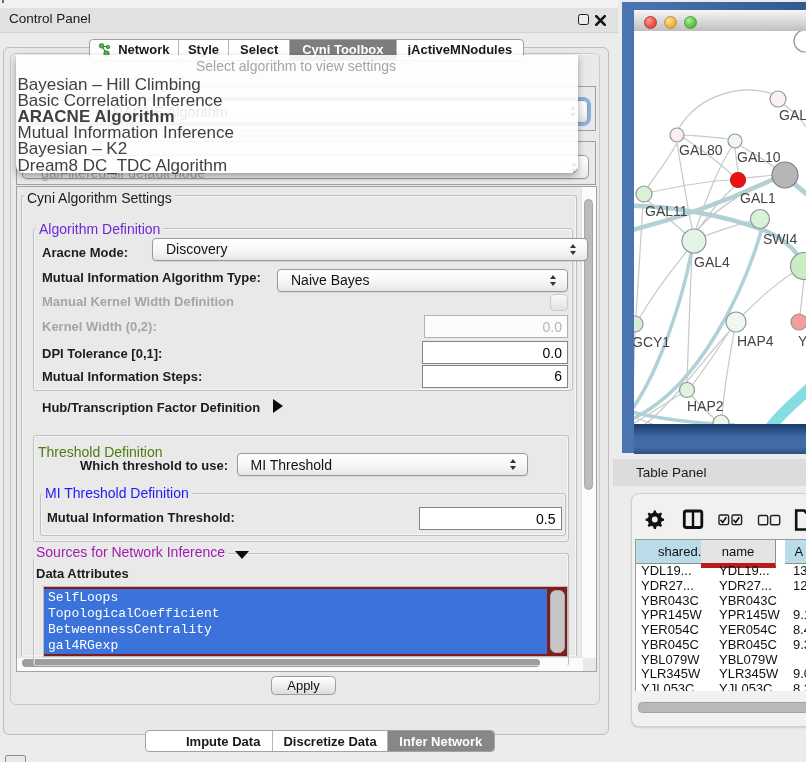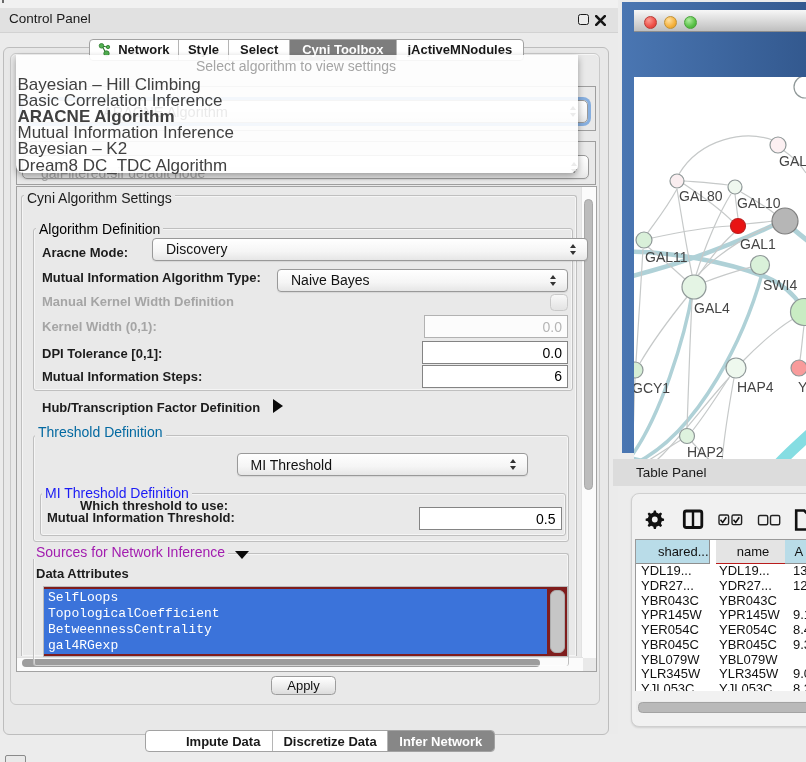--- a/index.html
+++ b/index.html
@@ -79,59 +79,59 @@
       <div class="abs" style="right:3px;top:12px;width:7px;height:289px;background:#bcbcbc;border:1px solid #a8a8a8;border-radius:4.5px;"></div>
 
       <div class="abs" style="left:0;bottom:0;width:566px;height:13px;background:#fbfbfb;border-top:1px solid #e2e2e2;"></div>
       <div class="abs" style="left:5px;bottom:4.5px;width:518px;height:8px;background:#9d9d9d;border-radius:4px;"></div>
     </div>
 
     <div class="groupbox" style="left:21px;top:190px;width:554px;height:460px;border-bottom:none;border-radius:3px 3px 0 0;"></div>
     <div class="gtitle" style="left:24px;top:185.5px;color:#1c1c1c;">Cyni Algorithm Settings</div>
 
     <div class="groupbox" style="left:33px;top:223px;width:538px;height:161px;"></div>
-    <div class="gtitle" style="left:36px;top:216.5px;color:#000000;">Algorithm Definition</div>
+    <div class="gtitle" style="left:36px;top:216.5px;color:#6d28d9;">Algorithm Definition</div>
 
     <div class="lbl" style="left:42px;top:241px;">Aracne Mode:</div>
     <div class="combo" style="left:136px;top:232.5px;width:434px;height:21.5px;margin-left:16px;">
         <span class="ct" style="left:13px;">Discovery</span>
         <span class="arrows"></span>
       </div>
 
     <div class="lbl" style="left:42px;top:265.5px;">Mutual Information Algorithm Type:</div>
     <div class="combo" style="left:277px;top:263.5px;width:289px;height:21.5px;">
         <span class="ct" style="left:13px;">Naive Bayes</span>
         <span class="arrows"></span>
       </div>
 
     <div class="lbl dis" style="left:42px;top:289.5px;">Manual Kernel Width Definition</div>
     <div class="abs" style="left:549.5px;top:288.5px;width:16px;height:15px;border:1px solid #c9c9c9;border-radius:4.5px;background:linear-gradient(#f8f8f8,#e3e3e3);"></div>
 
-    <div class="lbl dis" style="left:42px;top:314.5px;">Kernel Width (0,1):</div>
+    <div class="lbl dis" style="left:42px;top:314.5px;">Kernel Width (0,2):</div>
     <div class="field" style="left:424px;top:310px;width:142px;height:21px;border-color:#b2b2b2;background:#fcfcfc;">
         <span class="fv" style="color:#b5b5b5;">0.0</span>
       </div>
 
     <div class="lbl" style="left:42px;top:341.5px;">DPI Tolerance [0,1]:</div>
     <div class="field" style="left:422px;top:336px;width:144px;height:21px;">
         <span class="fv">0.0</span>
       </div>
 
     <div class="lbl" style="left:42px;top:365px;">Mutual Information Steps:</div>
     <div class="field" style="left:422px;top:360px;width:144px;height:20.5px;">
         <span class="fv">6</span>
       </div>
 
     <div class="lbl" style="left:42px;top:395.5px;">Hub/Transcription Factor Definition</div>
     <div class="abs" style="left:272.5px;top:393.5px;width:0;height:0;border-top:7.5px solid transparent;border-bottom:7.5px solid transparent;border-left:10px solid #0a0a0a;"></div>
 
     <div class="groupbox" style="left:33px;top:429.5px;width:534px;height:105px;"></div>
-    <div class="gtitle" style="left:35px;top:420px;color:#0369a1;">Threshold Definition</div>
-
-    <div class="lbl" style="left:80px;top:454px;margin-top:40px;">Which threshold to use:</div>
+    <div class="gtitle" style="left:35px;top:440px;color:#4d7c0f;">Threshold Definition</div>
+
+    <div class="lbl" style="left:80px;top:454px;">Which threshold to use:</div>
     <div class="combo" style="left:236.5px;top:448px;width:289px;height:21px;text-align:right;">
         <span class="ct" style="left:13px;">MI Threshold</span>
         <span class="arrows"></span>
       </div>
 
     <div class="groupbox" style="left:40px;top:487.5px;width:524px;height:41px;"></div>
     <div class="gtitle" style="left:42px;top:481px;color:#1b1bf5;">MI Threshold Definition</div>
 
     <div class="lbl" style="left:47px;top:506px;">Mutual Information Threshold:</div>
     <div class="field" style="left:418.5px;top:502px;width:141px;height:21px;">
@@ -161,21 +161,21 @@
 
   <div class="abs" style="left:5px;top:755px;width:19px;height:10px;border:1.5px solid #8a8a8a;border-radius:2px;background:#e9e9e9;"></div>
 
   <div class="abs" style="left:622px;top:2px;width:184px;height:451px;background:linear-gradient(90deg,#4a76b2,#33598f);">
     <div class="abs" style="left:12px;top:8px;width:172px;height:21px;background:linear-gradient(#f7f7f7,#bfbfbf);border-bottom:1px solid #8d8d8d;">
       <div class="abs" style="left:9.5px;top:5.5px;width:11px;height:11px;border-radius:50%;background:radial-gradient(circle at 35% 30%,#fb9a92,#ee5048 60%,#c93a32);border:0.5px solid #ba3a34;"></div>
       <div class="abs" style="left:29.5px;top:5.5px;width:11px;height:11px;border-radius:50%;background:radial-gradient(circle at 35% 30%,#ffe0a0,#f5b13d 60%,#d89525);border:0.5px solid #c29234;"></div>
       <div class="abs" style="left:49.5px;top:5.5px;width:11px;height:11px;border-radius:50%;background:radial-gradient(circle at 35% 30%,#b0eda0,#59c148 60%,#3fa32f);border:0.5px solid #49a23a;"></div>
     </div>
     <div class="abs" style="left:12px;top:422px;width:172px;height:29.5px;background:linear-gradient(#1a3a66,#3e6aaa 45%,#446ea6 75%,#2e5180);"></div>
-    <div class="abs" style="left:12px;top:29px;width:172px;height:393px;background:#fff;overflow:hidden;margin-top:46px;">
+    <div class="abs" style="left:12px;top:29px;width:172px;height:393px;background:#fff;overflow:hidden;">
       <svg width="172" height="393" viewBox="634 31 172 393" style="position:absolute;left:0;top:0;">
         <g fill="none" stroke="#afd1d7" stroke-linecap="round">
           <path d="M 616,206 C 670,204 730,217 766,231 C 785,239 795,250 802,261" stroke-width="4.5"></path>
           <path d="M 786,173 C 740,196 680,219 616,234" stroke-width="4.5"></path>
           <path d="M 789,179 C 796,186 803,191 812,198" stroke-width="5"></path>
           <path d="M 693,243 C 685,292 660,372 630,412" stroke-width="3.5"></path>
           <path d="M 762,228 C 747,282 702,388 630,420" stroke-width="3.5"></path>
           <path d="M 618,408 C 652,419 690,423 734,425" stroke-width="3.5"></path>
           <path d="M 812,386 C 795,402 781,413 770,428 " stroke-width="11" stroke="#85dde2"></path>
         </g>
@@ -266,21 +266,21 @@
       <g stroke="#111" stroke-width="1.6" fill="none">
         <path d="M 719.5,518.8 l 2.2,2.6 l 3.6,-5.2"></path>
         <path d="M 732.5,518.8 l 2.2,2.6 l 3.6,-5.2"></path>
       </g>
       <path d="M 795.2,509.5 l 8,0 l 5,5 l 0,14 l -13,0 z" fill="none" stroke="#111" stroke-width="2.6"></path>
     </svg>
 
     <div class="abs" style="left:3px;top:45px;width:178px;height:150.5px;background:#fff;border-left:1px solid #9a9a9a;border-top:1px solid #9a9a9a;overflow:hidden;font-size:13px;color:#111;">
 
       <div class="abs" style="left:0;top:0;width:72.5px;height:23px;background:#b9dce8;border-right:1px solid #8f8f8f;border-bottom:1px solid #8f8f8f;text-align:right;line-height:23px;">shared...</div>
-      <div class="abs" style="left:80px;top:0;width:74px;height:23px;background:#e4e4e4;border-right:1px solid #8f8f8f;border-bottom:1px solid #b91c1c;text-align:center;line-height:23px;">name</div>
+      <div class="abs" style="left:65px;top:0;width:74px;height:23px;background:#e4e4e4;border-right:1px solid #8f8f8f;border-bottom:5px solid #b91c1c;text-align:center;line-height:23px;">name</div>
       <div class="abs" style="left:148.5px;top:0;width:34px;height:23px;background:#b9dce8;border-bottom:1px solid #8f8f8f;">
           <span style="position:absolute;left:10px;top:0;line-height:23px;">A</span>
         </div>
 
       <div class="abs" style="left:5px;top:24px;line-height:14.75px;">YDL19...<br>YDR27...<br>YBR043C<br>YPR145W<br>YER054C<br>YBR045C<br>YBL079W<br>YLR345W<br>YJL053C</div>
       <div class="abs" style="left:83px;top:24px;line-height:14.75px;">YDL19...<br>YDR27...<br>YBR043C<br>YPR145W<br>YER054C<br>YBR045C<br>YBL079W<br>YLR345W<br>YJL053C</div>
       <div class="abs" style="left:157px;top:24px;line-height:14.75px;">13.<br>12.<br>&nbsp;<br>9.1<br>8.4<br>9.3<br>&nbsp;<br>9.0<br>8.2</div>
     </div>
 
     <div class="abs" style="left:4px;top:207px;width:177px;height:11px;background:#ececec;"></div>

